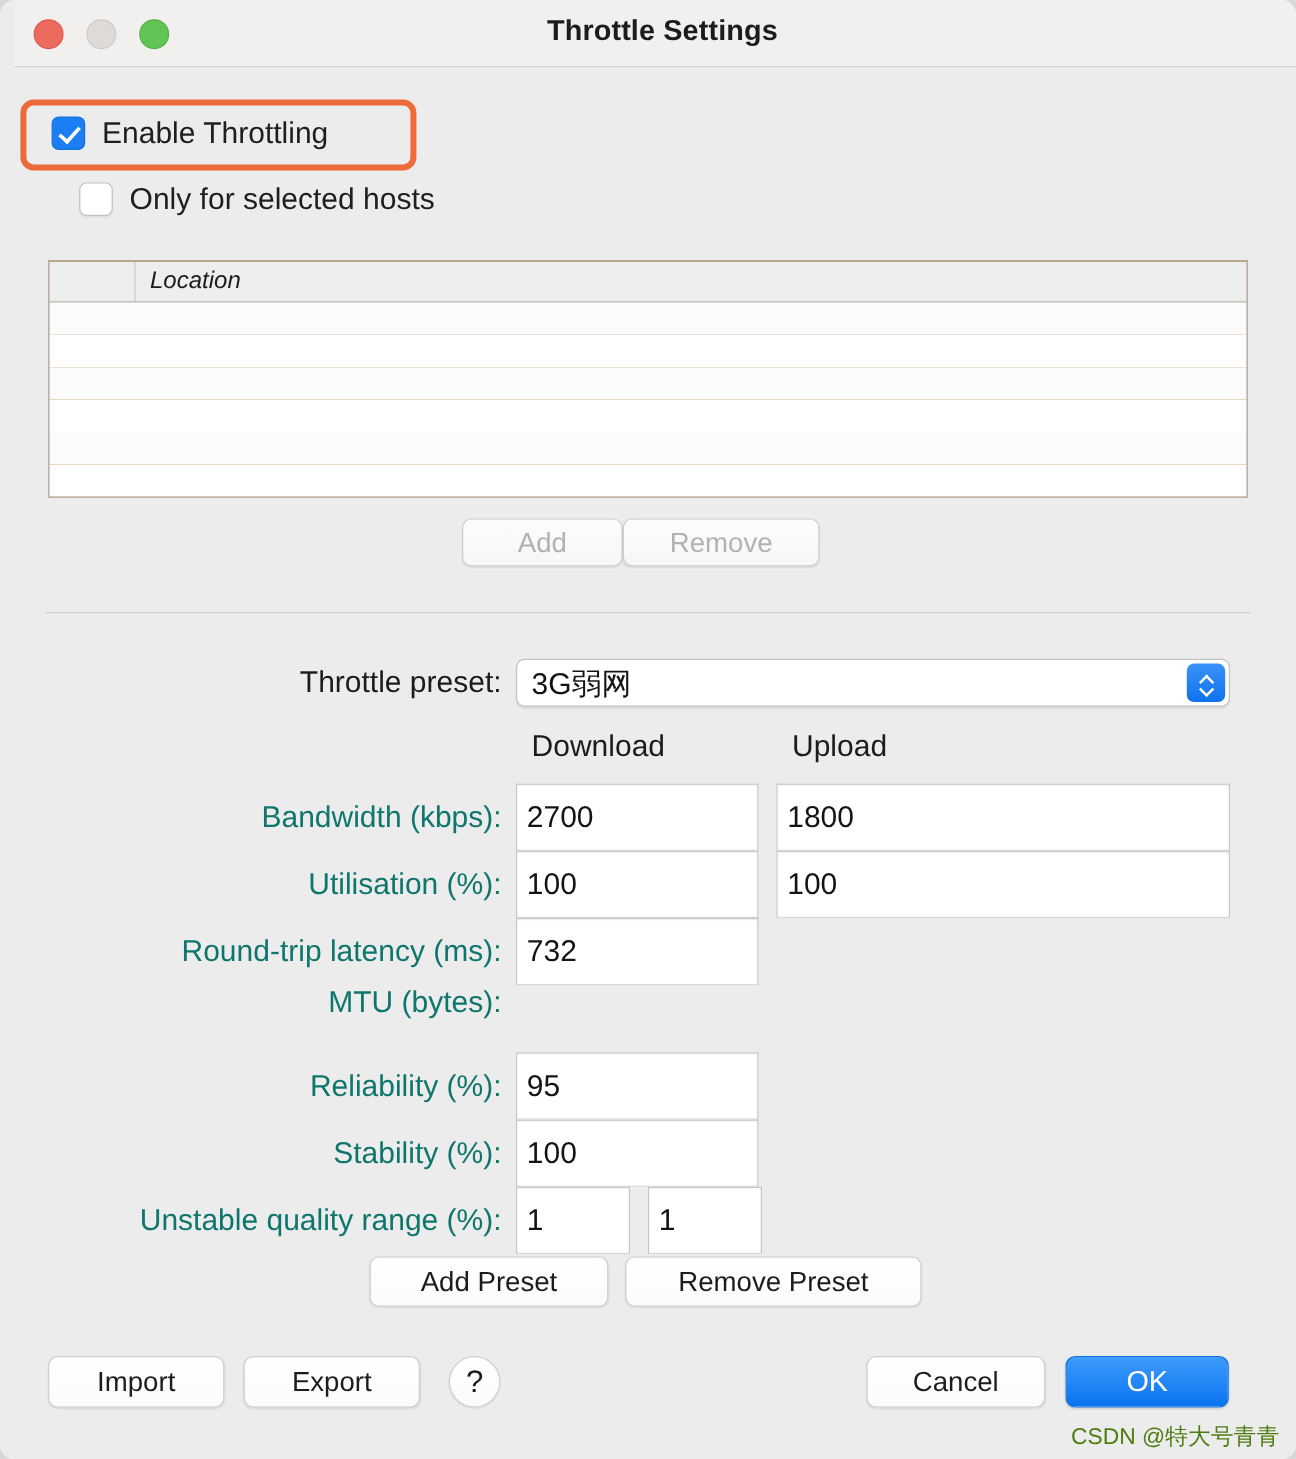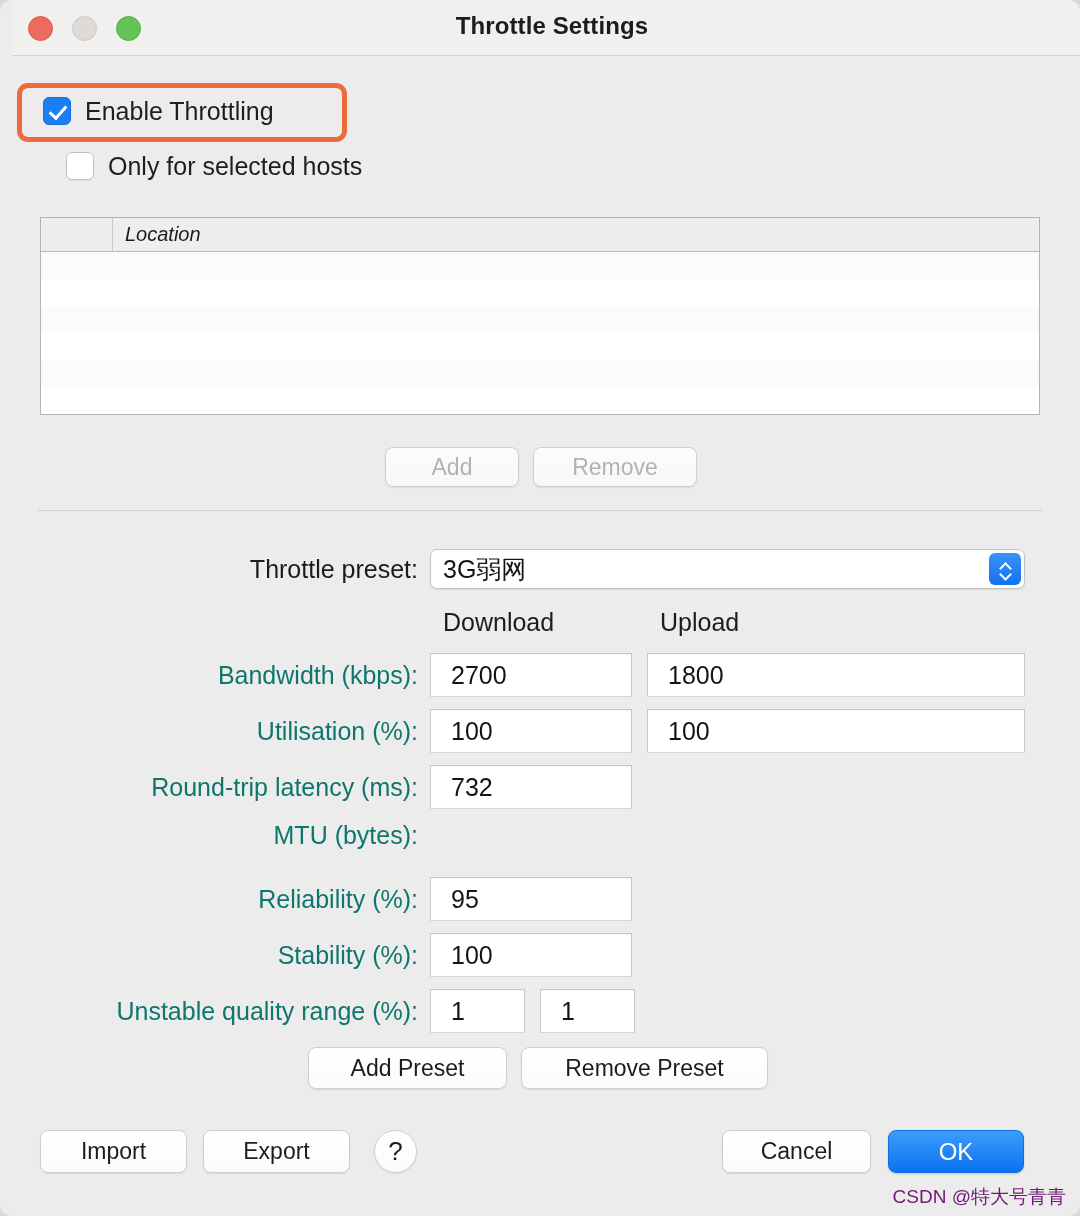--- a/index.html
+++ b/index.html
@@ -110,22 +110,22 @@
     padding-left: 12px;
     font-size: 20px; color: #1c1c1c;
     box-sizing: border-box;
   }
   #table-body { height: 162px; }
   .trow { height: 27px; }
   .trow.odd  { background: #fbfbfb; }
   .trow.even { background: #ffffff; }
   
   #addremove {
-    position: absolute; left: 385px; top: 447px;
-    display: flex; gap: 14px;
+    position: absolute; left: 385px; top: 432px;
+    display: flex; 
   }
   .btn {
     border: 1px solid #cfcfcf;
     border-radius: 8px;
     background: linear-gradient(#ffffff, #fbfbfb);
     box-shadow: 0 1px 1.5px rgba(0,0,0,.09);
     font-size: 23px;
     color: #1c1c1c;
     display: flex; align-items: center; justify-content: center;
     box-sizing: border-box;
@@ -145,27 +145,27 @@
   .flabel {
     width: 390px;
     text-align: right;
     padding-right: 12px;
     font-size: 25px;
     color: #0f766e;
     box-sizing: border-box;
     white-space: nowrap;
   }
   .field {
-    height: 44px;
+    height: 56px;
     background: #ffffff;
     border: 1px solid #c6c6c6;
     border-bottom-color: #d8d8d8;
     box-sizing: border-box;
     display: flex; align-items: center;
-    padding-left: 20px;
+    padding-left: 8px;
     font-size: 25px;
     color: #141414;
     box-shadow: inset 0 1px 0 rgba(0,0,0,.035);
   }
   .fw-dl  { width: 202px; }
   .fw-ul  { width: 378px; }
   .fw-sm  { width: 95px; }
   .gap    { width: 15px; flex: none; }
   
   #row-preset { left: 40px; top: 549px; }
@@ -247,21 +247,21 @@
     color: #ffffff;
     font-size: 24px;
     display: flex; align-items: center; justify-content: center;
     box-sizing: border-box;
     box-shadow: 0 1px 2px rgba(0,0,0,.15);
   }
   
   #watermark {
     position: absolute; right: 14px; bottom: 6px;
     font-size: 19px;
-    color: #701a75;
+    color: #4d7c0f;
   }
 </style>
 </head>
 <body>
 
 <div id="window">
 
   <div id="titlebar">
     <div id="traffic">
       <div class="light close"></div>

